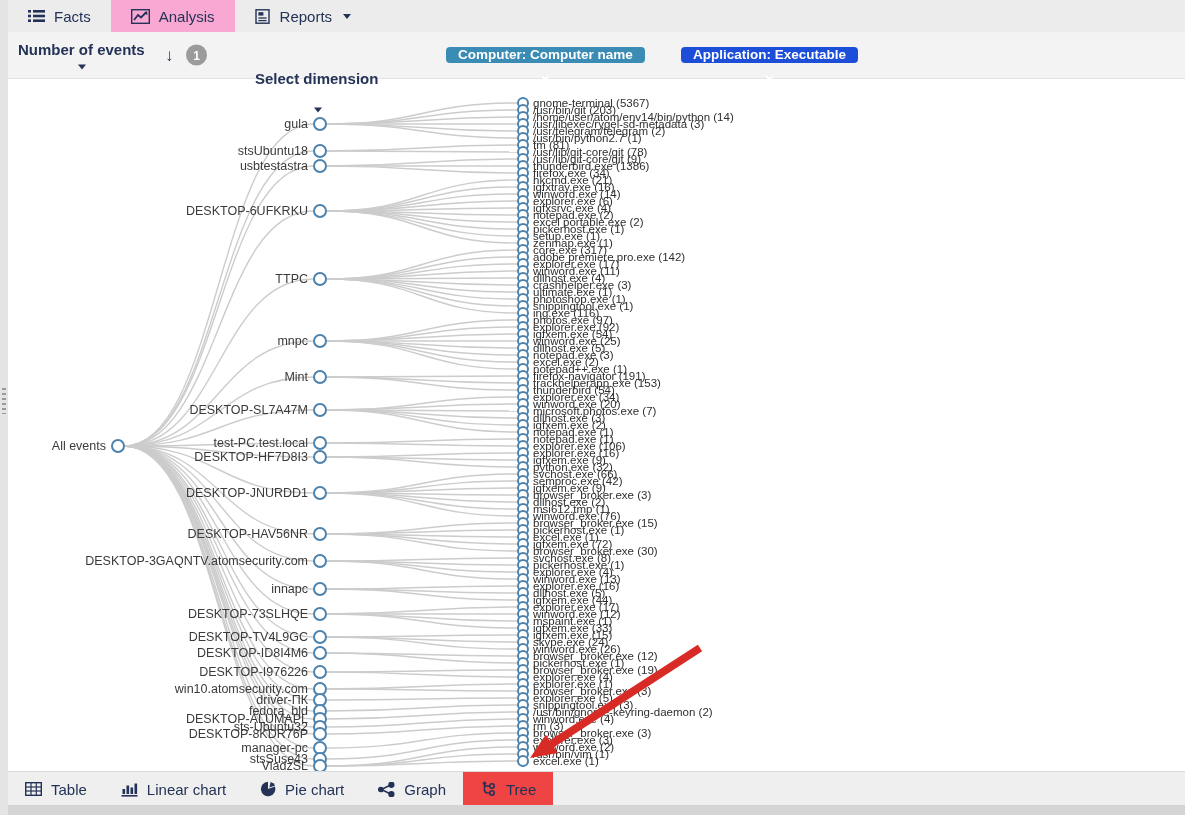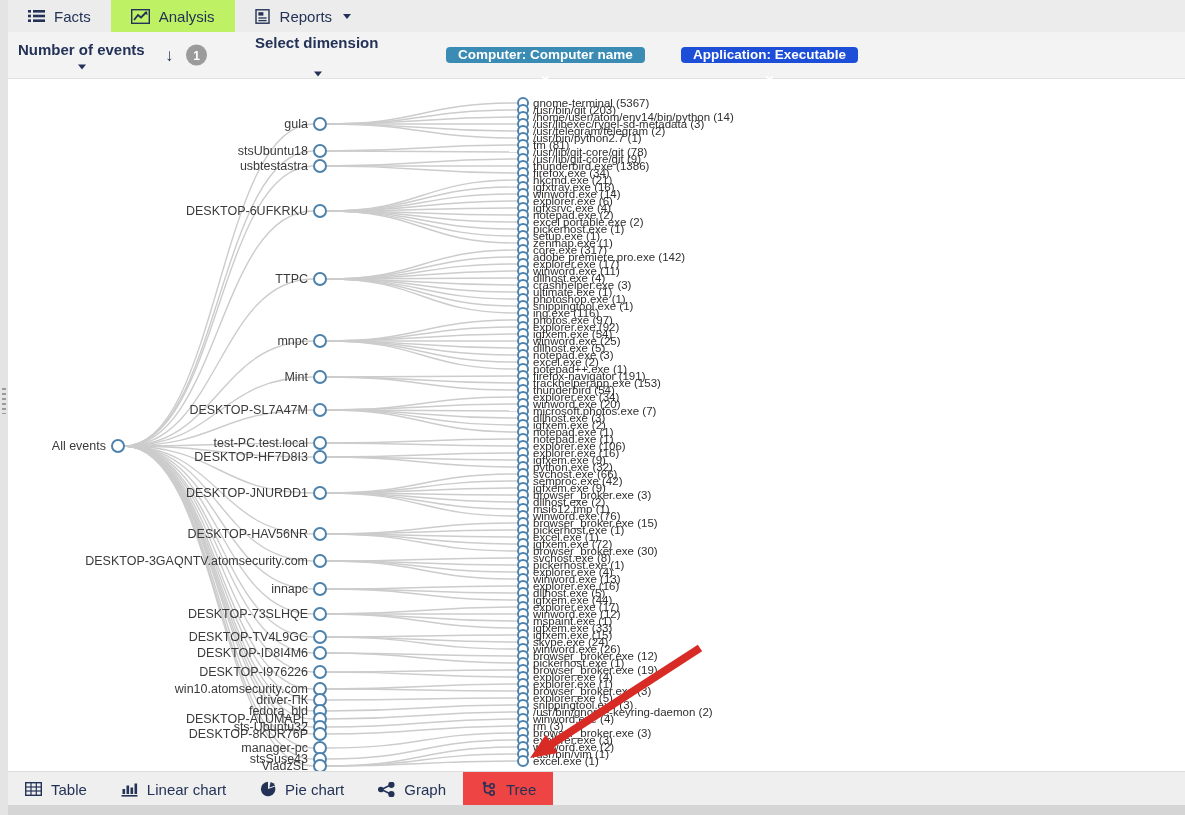--- a/index.html
+++ b/index.html
@@ -5,32 +5,32 @@
   html,body{margin:0;padding:0;}
   body{width:1185px;height:815px;position:relative;overflow:hidden;background:#ffffff;
        font-family:"Liberation Sans",sans-serif;color:#233256;}
   svg#tree-svg{position:absolute;left:0;top:0;z-index:1;}
   .left-strip{position:absolute;left:0;top:0;width:8px;height:815px;background:#e4e4e4;z-index:4;}
   .left-strip .handle{position:absolute;left:2px;top:388px;width:4px;height:26px;
        background:repeating-linear-gradient(#9a9a9a 0 2px,transparent 2px 5px);}
   .top-nav{position:absolute;left:8px;top:0;right:0;height:32px;background:#ececec;
        display:flex;align-items:stretch;z-index:3;}
   .nav-tab{display:flex;align-items:center;gap:9px;padding:12px 20px;font-size:15px;cursor:pointer;white-space:nowrap;}
-  .nav-tab.active{background:#bef264;}
+  .nav-tab.active{background:#f9a8d4;}
   .icon svg{display:block;}
   .caret{width:0;height:0;border-left:4.5px solid transparent;border-right:4.5px solid transparent;
        border-top:5.5px solid currentColor;display:inline-block;margin-left:2px;}
   .toolbar{position:absolute;left:8px;top:32px;right:0;height:46px;background:#f3f3f3;
        border-bottom:1px solid #e2e2e2;z-index:3;}
   .toolbar>*{position:absolute;top:50%;transform:translateY(-50%);flex-direction:column;}
   .measure{left:10px;font-weight:bold;font-size:15px;display:flex;align-items:center;gap:7px;cursor:pointer;}
   .sort-arrow{left:157px;font-size:17px;font-weight:bold;cursor:pointer;line-height:1;}
   .badge{left:178px;width:21px;height:21px;border-radius:50%;color:#fff;font-size:12px;font-weight:bold;
        display:flex;align-items:center;justify-content:center;}
-  .dimension{left:247px;font-weight:bold;font-size:15px;display:flex;align-items:center;gap:21px;cursor:pointer;}
+  .dimension{left:247px;font-weight:bold;font-size:15px;display:flex;align-items:center;gap:21px;cursor:pointer;margin-top:36px;}
   .chip{height:16px;border-radius:4px;color:#fff;font-size:13.5px;font-weight:bold;
        display:flex;align-items:center;gap:11px;padding:0 12px;cursor:pointer;white-space:nowrap;}
   .chip .x{font-size:12px;cursor:pointer;}
   .chip1{left:438px;}
   .chip2{left:673px;}
   .bottom-bar{position:absolute;left:8px;right:0;top:771px;height:34px;background:#efefef;
        border-top:1px solid #dcdcdc;display:flex;align-items:stretch;z-index:3;text-align:center;}
   .bottom-tab{display:flex;align-items:center;gap:9px;padding:0 17px;font-size:15px;cursor:pointer;white-space:nowrap;}
   .bottom-tab.active{background:#ef4444;}
   .bottom-strip{position:absolute;left:0;right:0;top:805px;height:10px;background:#d5d5d5;z-index:3;}

